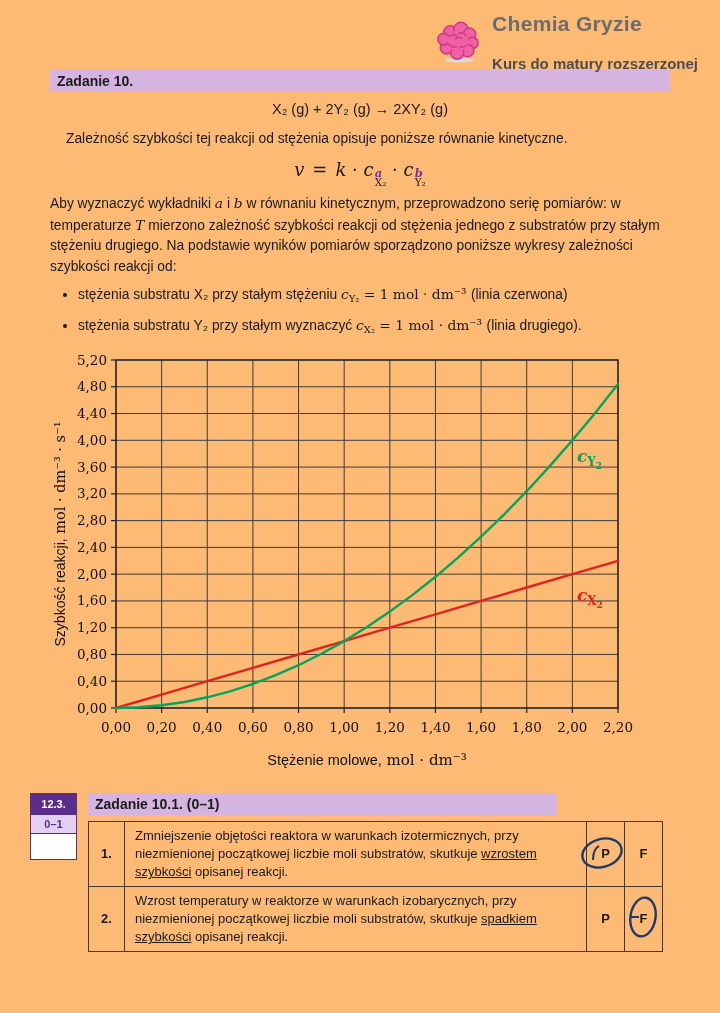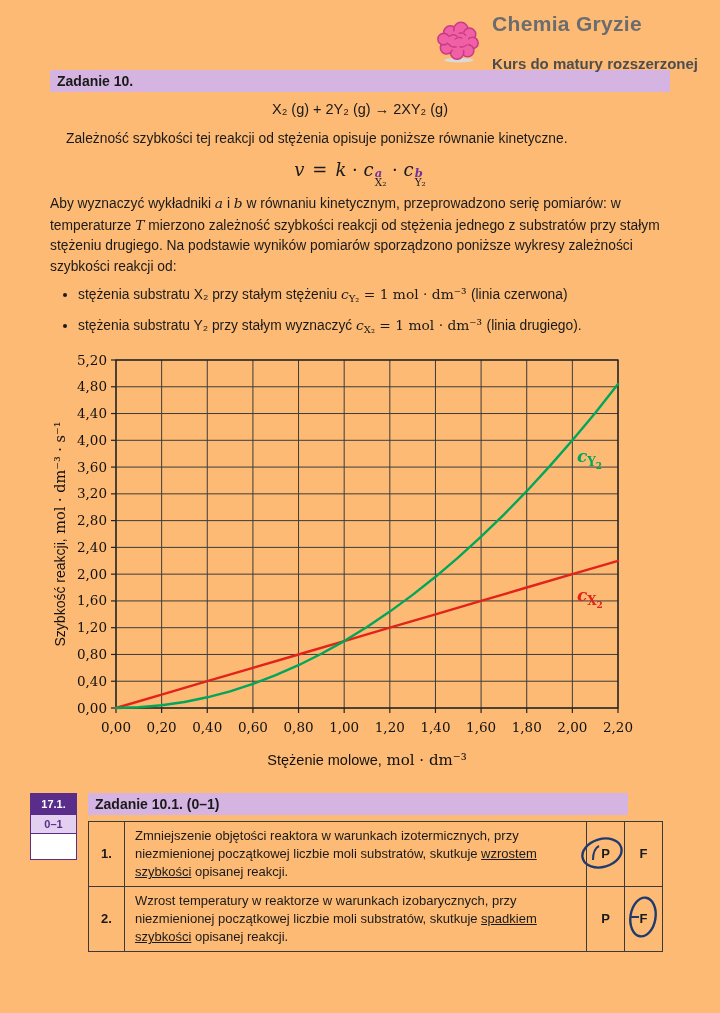--- a/index.html
+++ b/index.html
@@ -182,25 +182,25 @@
           <path d="M66.0 360.0 L88.8 359.3 L111.6 357.3 L134.5 354.0 L157.3 349.3 L180.1 343.3 L202.9 335.9 L225.7 327.2 L248.5 317.2 L271.4 305.8 L294.2 293.1 L317.0 279.0 L339.8 263.6 L362.6 246.9 L385.5 228.8 L408.3 209.4 L431.1 188.7 L453.9 166.6 L476.7 143.2 L499.5 118.4 L522.4 92.3 L545.2 64.9 L568.0 36.1" fill="none" stroke="#00a65a" stroke-width="2.4" stroke-linejoin="round" stroke-linecap="round"></path>
           <text x="526.9272727272727" y="252.9230769230769" fill="#e2231a" font-family="&quot;DejaVu Serif&quot;,serif" font-weight="bold"><tspan font-size="17" font-style="italic">c</tspan><tspan font-size="12" dy="4">X</tspan><tspan font-size="9" dy="3">2</tspan></text>
           <text x="526.9272727272727" y="114.39230769230772" fill="#00a65a" font-family="&quot;DejaVu Serif&quot;,serif" font-weight="bold"><tspan font-size="17" font-style="italic">c</tspan><tspan font-size="12" dy="4">Y</tspan><tspan font-size="9" dy="3">2</tspan></text>
           <text x="317" y="417" text-anchor="middle" fill="#111"><tspan font-size="14.5" font-family="&quot;Liberation Sans&quot;,sans-serif">Stężenie molowe,</tspan><tspan font-size="15" font-family="&quot;DejaVu Serif&quot;,serif"> mol · dm⁻³</tspan></text>
           <text x="15" y="186" text-anchor="middle" fill="#111" transform="rotate(-90 15 186)"><tspan font-size="14" font-family="&quot;Liberation Sans&quot;,sans-serif">Szybkość reakcji,</tspan><tspan font-size="14.5" font-family="&quot;DejaVu Serif&quot;,serif"> mol · dm⁻³ · s⁻¹</tspan></text>
         </svg>
     </div>
 
     <div class="section-101">
       <div class="marker">
-        <div class="m1">17.1.</div>
+        <div class="m1">12.3.</div>
         <div class="m2">0–1</div>
         <div class="m3"></div>
       </div>
-      <div class="band" style="width:540px;box-sizing:border-box;">Zadanie 10.1. (0–1)</div>
+      <div class="band" style="width:469px;box-sizing:border-box;">Zadanie 10.1. (0–1)</div>
 
       <table class="pf">
         <tbody>
           <tr style="height:62px;">
             <td class="num">1.</td>
             <td class="stmt"><span>Zmniejszenie objętości reaktora w warunkach izotermicznych, przy niezmienionej początkowej liczbie moli substratów, skutkuje </span><span class="u">wzrostem szybkości</span><span> opisanej reakcji.</span></td>
             <td class="answer-cell">P<div class="pen-circle">
                   <svg width="47" height="62" viewBox="0 0 47 62">
                     <ellipse cx="21" cy="31" rx="20" ry="14" fill="none" stroke="#1f3a6e" stroke-width="2.4" transform="rotate(-16 21 31)"></ellipse>
                     <path d="M12 38 q0 -11 6 -14" fill="none" stroke="#1f3a6e" stroke-width="2"></path>

